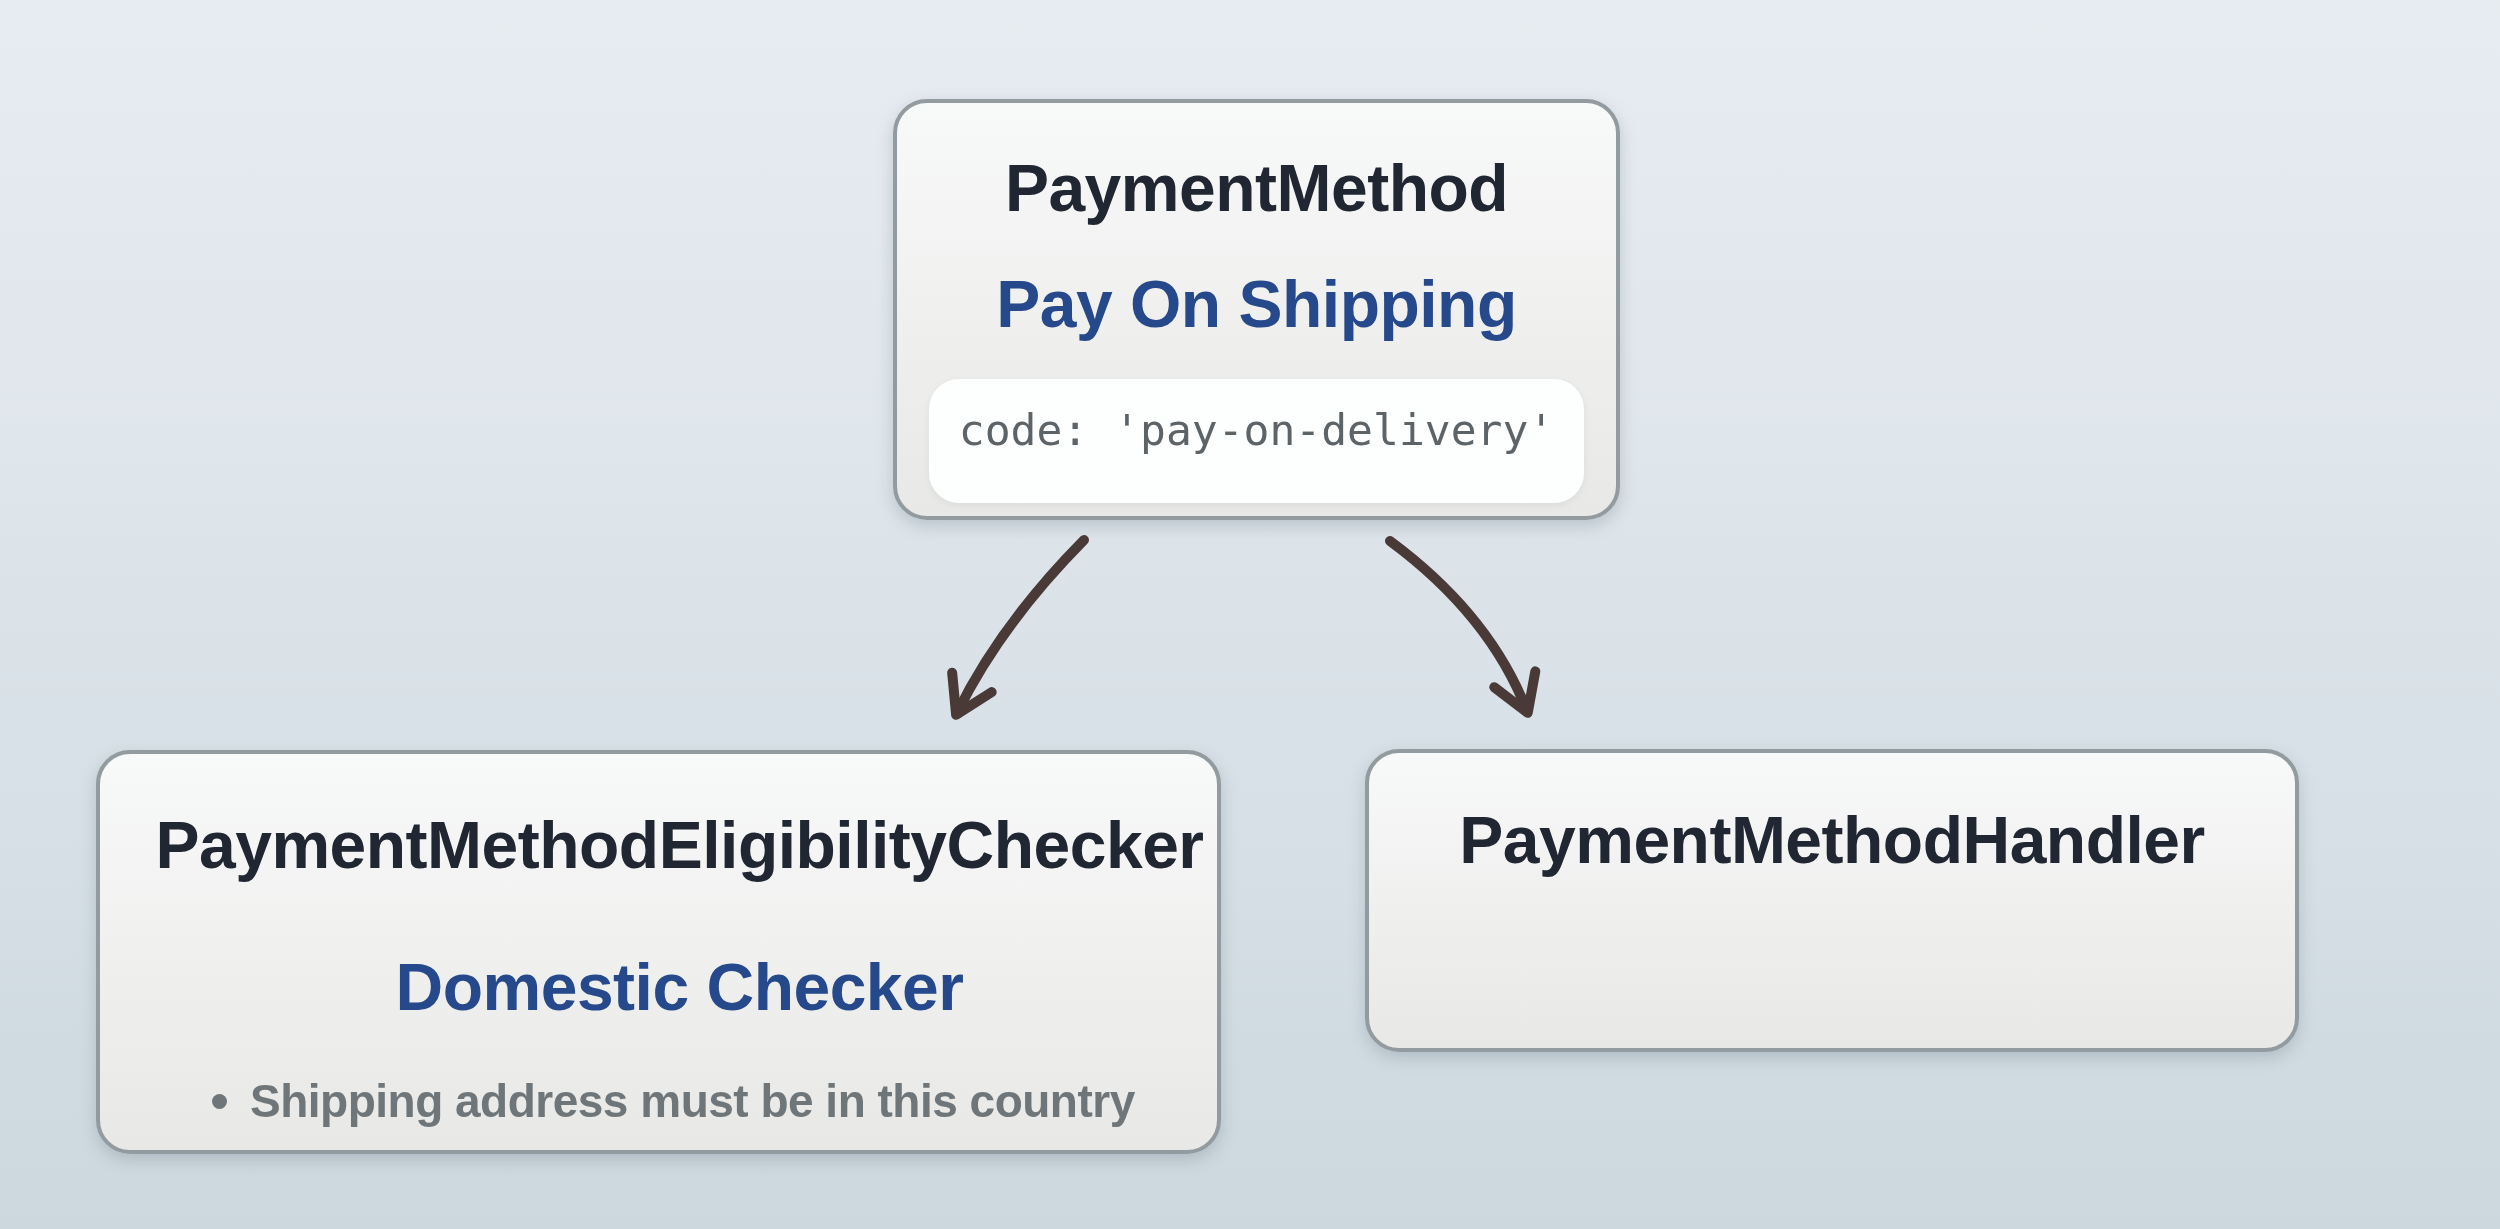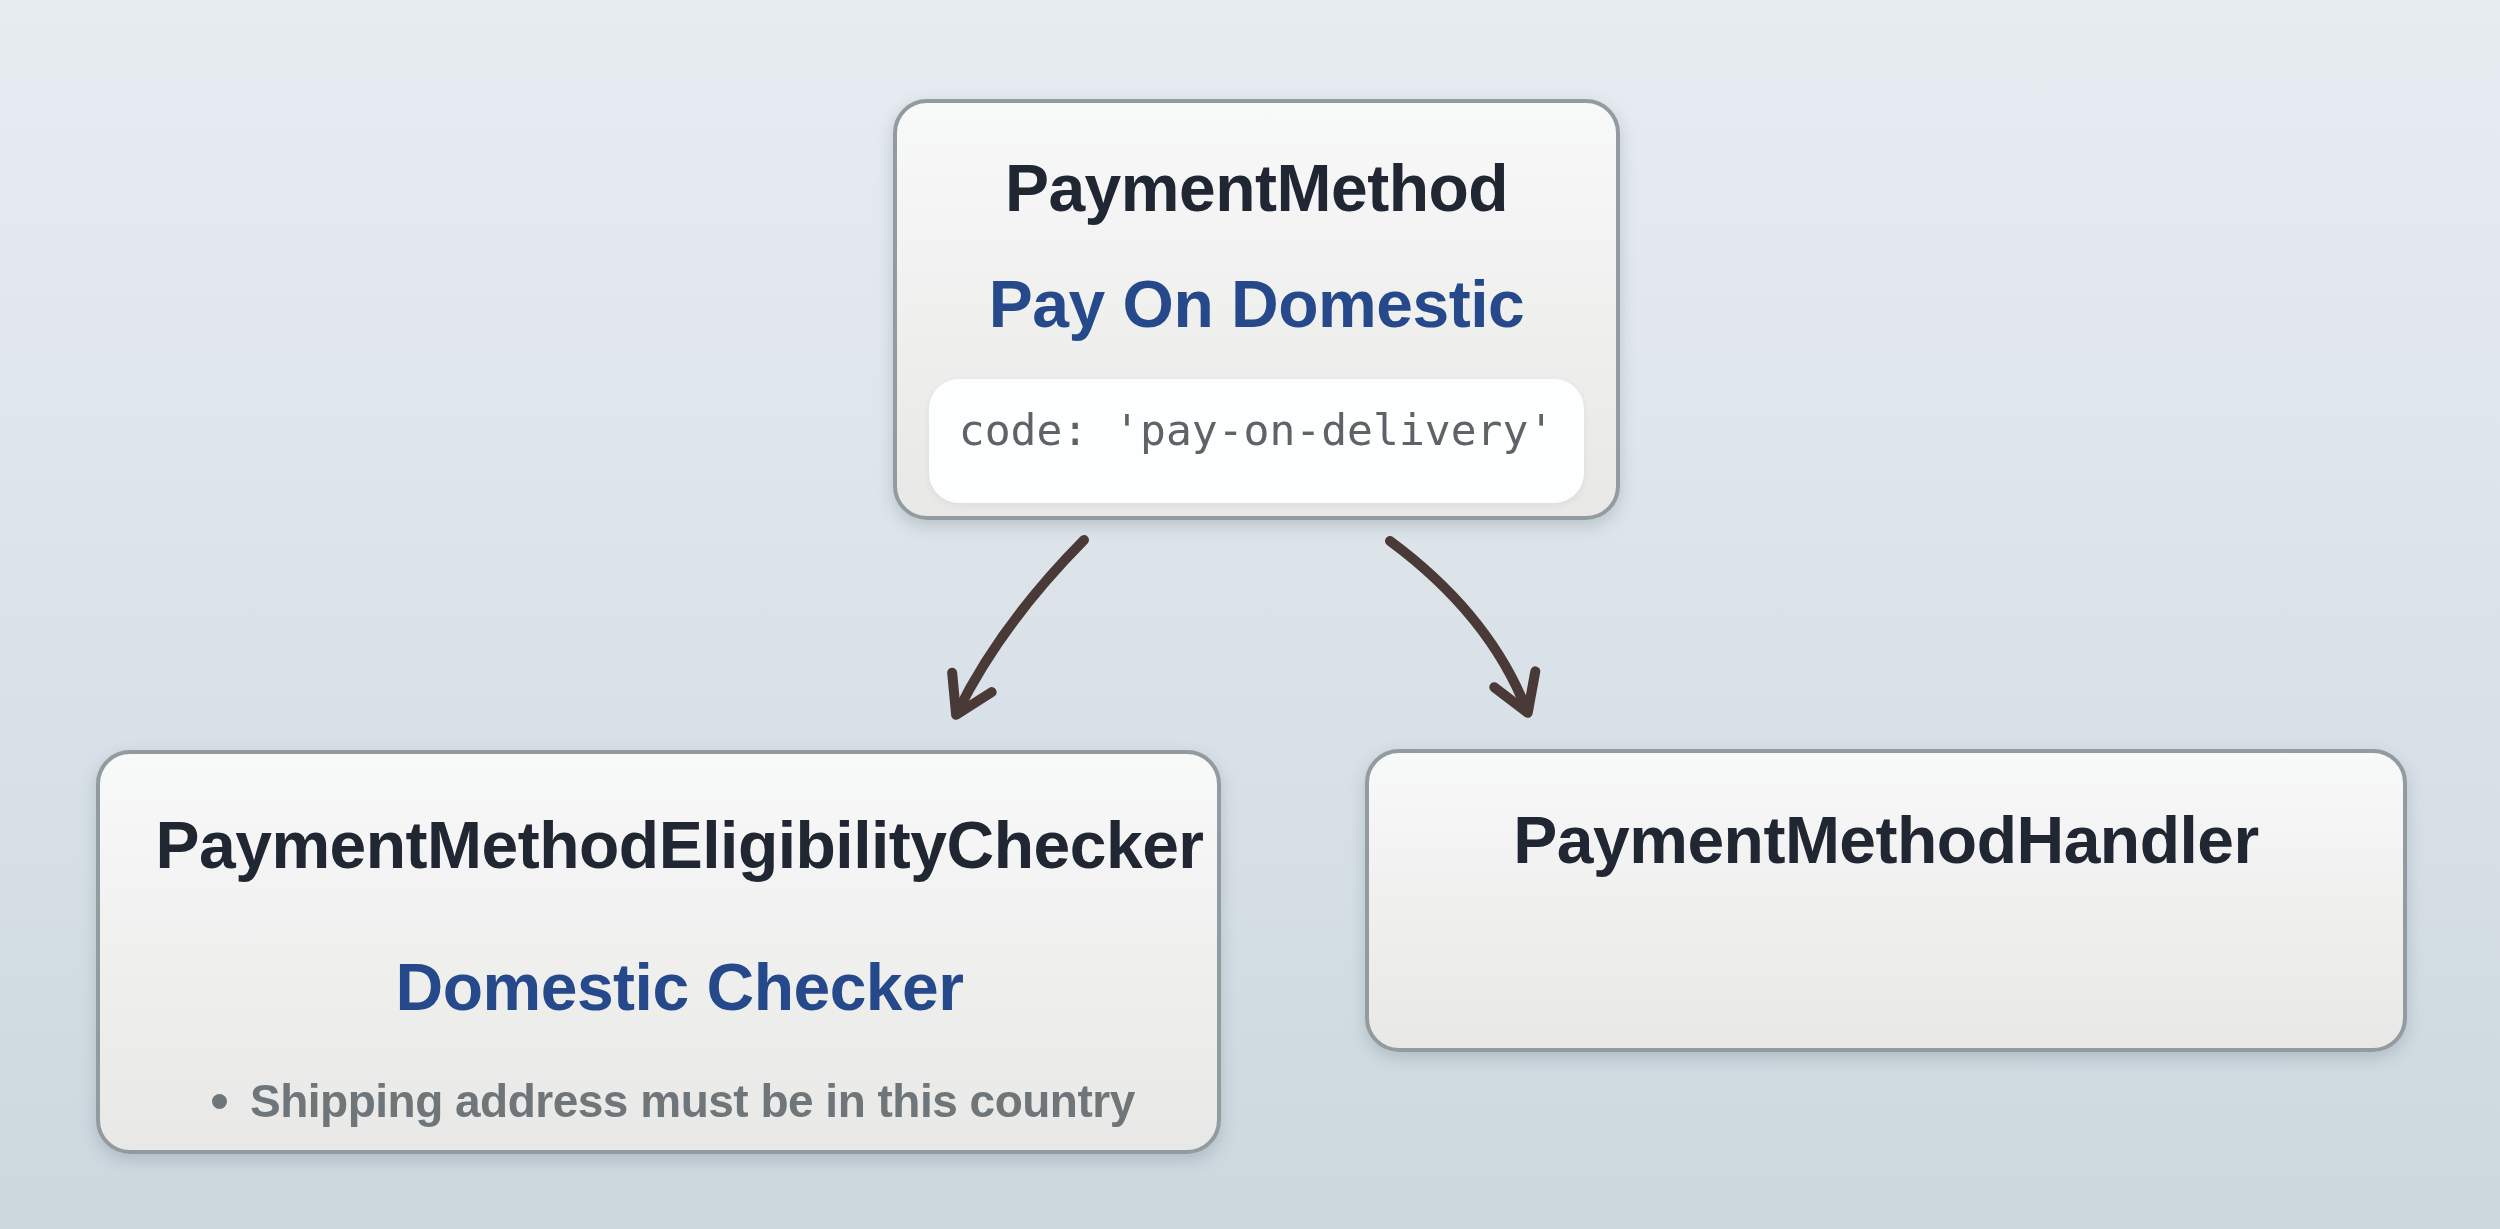--- a/index.html
+++ b/index.html
@@ -92,41 +92,41 @@
     content: "";
     position: absolute;
     left: -38px;
     top: 24px;
     width: 15px;
     height: 15px;
     border-radius: 50%;
     background: #6f767a;
   }
   
-  #card-handler { left: 1365px; top: 749px; width: 1042px; height: 303px; padding-top: 40px; }
+  #card-handler { left: 1365px; top: 749px; width: 934px; height: 303px; padding-top: 40px; }
   #card-handler .display-name { margin-top: 56px; }
 </style>
 </head>
 <body>
 
 <div class="stage">
 
   <svg class="arrows-layer" viewBox="0 0 2500 1229" xmlns="http://www.w3.org/2000/svg">
     <defs>
       <marker id="open-arrowhead" viewBox="0 0 60 60" refX="48" refY="30" markerWidth="60" markerHeight="60" markerUnits="userSpaceOnUse" orient="auto">
         <path d="M 14 8 L 50 30 L 14 52" fill="none" stroke-width="10" stroke-linecap="round" stroke-linejoin="round" stroke="#4a3a37"></path>
       </marker>
     </defs>
     <path class="arrow-path" d="M 1084 540 Q 1000 625 957 713" marker-end="url(#open-arrowhead)" stroke="#4a3a37"></path>
     <path class="arrow-path" d="M 1390 541 Q 1490 615 1527 711" marker-end="url(#open-arrowhead)" stroke="#4a3a37"></path>
   </svg>
 
   <section class="card" id="card-payment-method">
     <h2 class="class-name">PaymentMethod</h2>
-    <div class="display-name">Pay On Domestic</div>
+    <div class="display-name">Pay On Shipping</div>
     <code class="code-pill">code: 'pay-on-delivery'</code>
   </section>
 
   <section class="card" id="card-eligibility">
     <h2 class="class-name">PaymentMethodEligibilityChecker</h2>
     <div class="display-name">Domestic Checker</div>
     <ul class="rules">
       <li>Shipping address must be in this country</li>
     </ul>
   </section>

